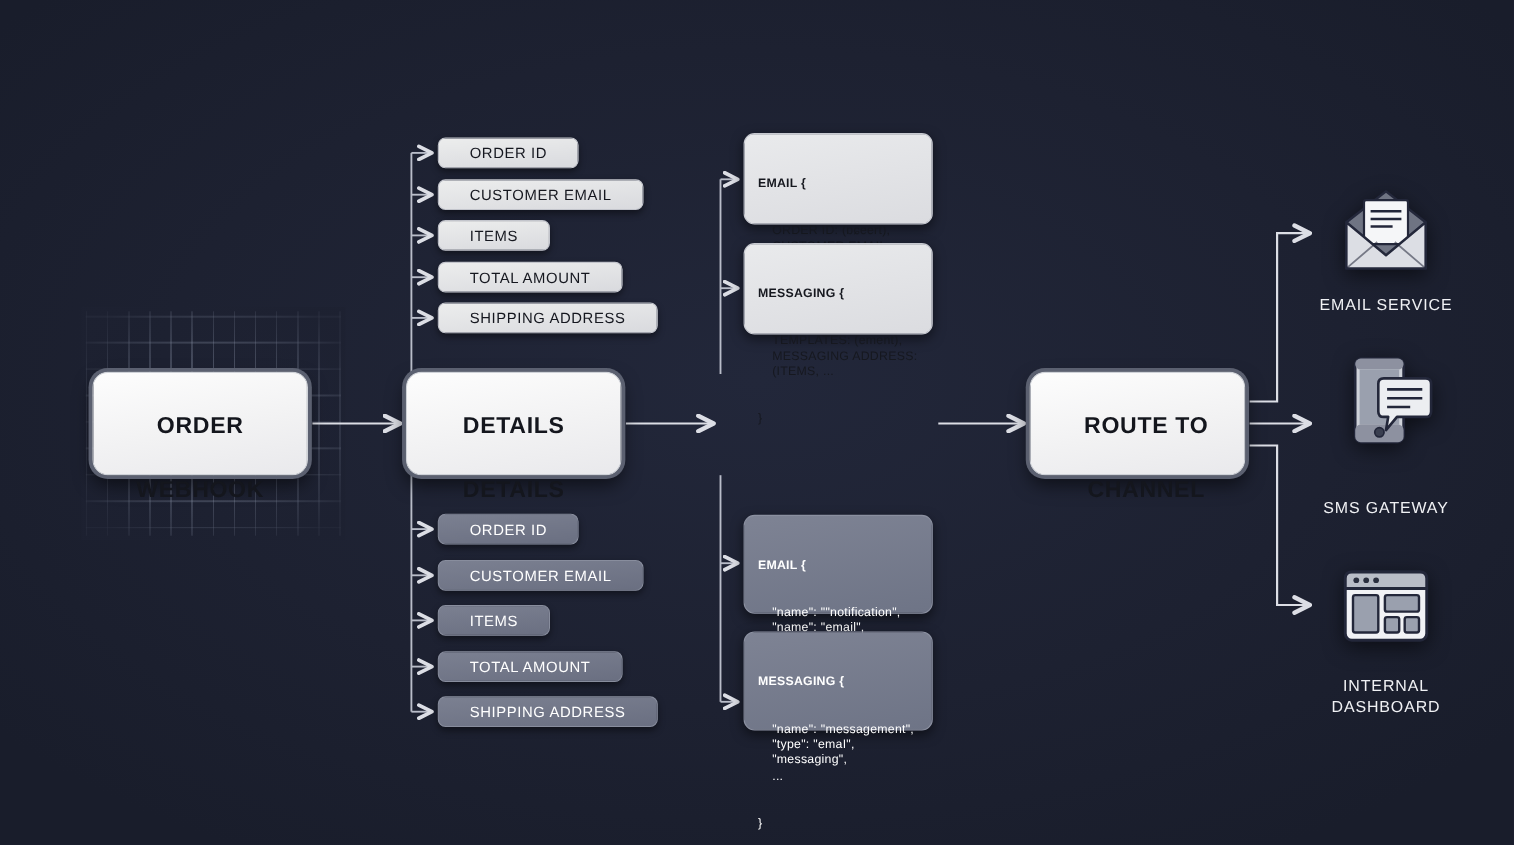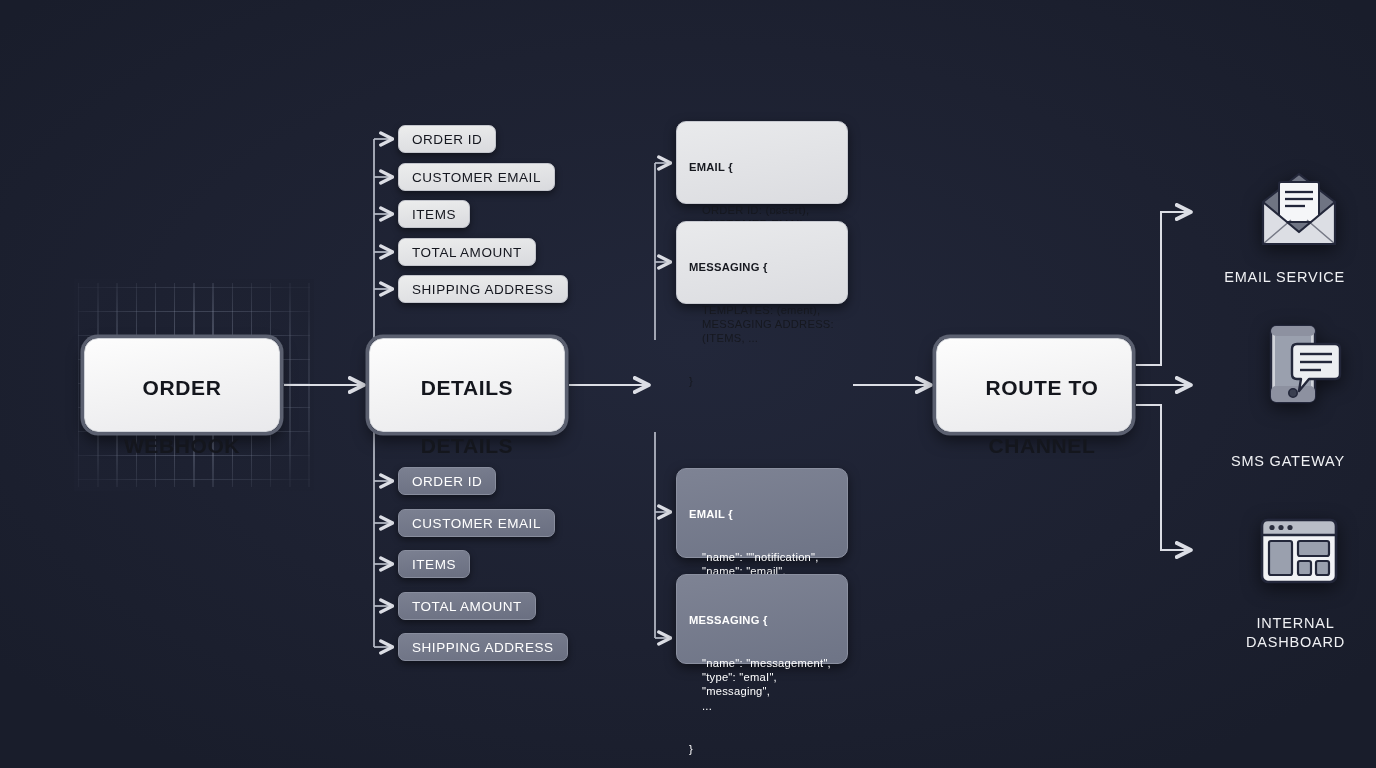--- a/index.html
+++ b/index.html
@@ -49,21 +49,21 @@
       0 8px 16px rgba(0,0,0,0.55);
     z-index: 5;
   }
   .node span { display: block; padding: 0 10px; margin-top: 32px; }
 
   
   .pill {
     position: absolute;
     height: 28px;
     display: flex; align-items: center;
-    padding: 0 13px;
+    padding: 0 28px;
     border-radius: 7px;
     font-size: 13.5px; letter-spacing: 0.55px;
     white-space: nowrap;
     z-index: 4;
   }
   .pill.light {
     background: linear-gradient(175deg, #eceded 0%, #d9dade 100%);
     color: #15171f;
     border: 1px solid #c3c5cc;
     box-shadow: 0 3px 7px rgba(0,0,0,0.45);
@@ -106,21 +106,21 @@
     width: 1376px; height: 768px;
     z-index: 2; pointer-events: none;
   }
   svg.wires path, svg.wires line { stroke: #dcdee5; stroke-width: 2; fill: none; }
   svg.wires .thin { stroke: #b9bdc9; stroke-width: 1.7; }
 
   
   .endpoint {
     position: absolute;
     width: 170px;
-    display: flex; flex-direction: column; align-items: flex-end;
+    display: flex; flex-direction: column; align-items: center;
     z-index: 5;
   }
   .endpoint .glyph {
     filter: drop-shadow(0 5px 9px rgba(0,0,0,0.55));
     margin-bottom: 10px;
   }
   .endpoint .cap {
     color: #f0f1f4;
     font-size: 14.5px;
     letter-spacing: 0.8px;

